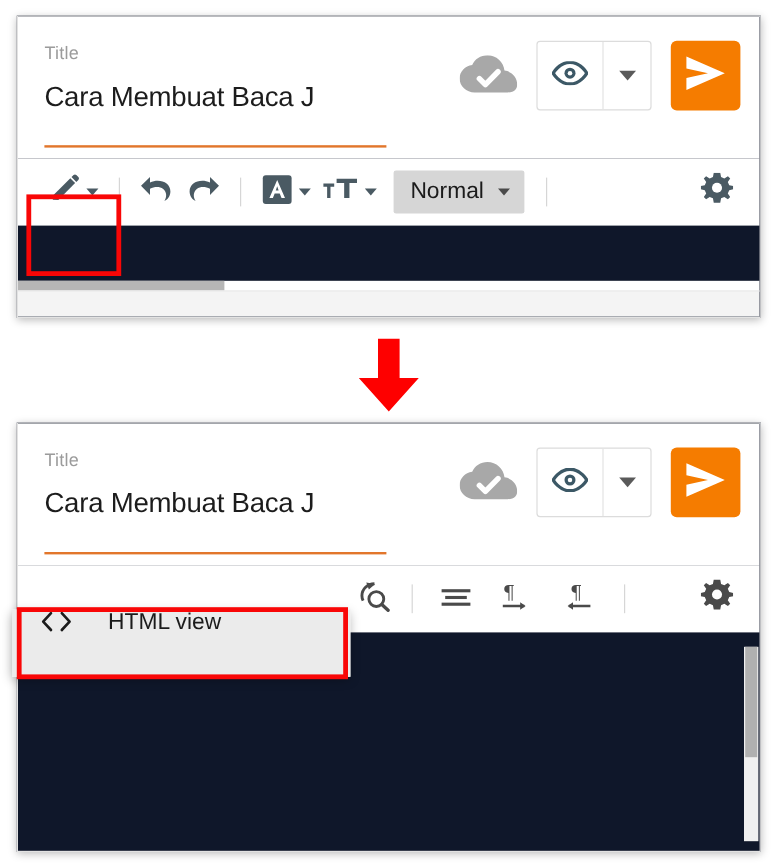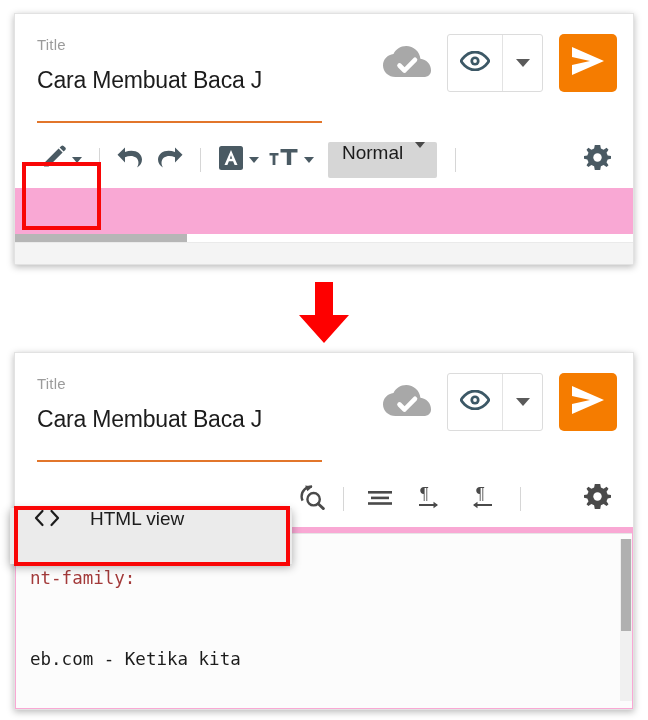--- a/index.html
+++ b/index.html
@@ -8,21 +8,21 @@
     width: 648px; height: 720px;
     background: #ffffff;
     font-family: "Liberation Sans", sans-serif;
     overflow: hidden;
   }
   .stage { position: relative; width: 648px; height: 720px; background: #fff; }
 
   
   .panel {
     position: absolute;
-    background: #f9a8d4;
+    background: #0f172a;
     border: 1px solid #e2e2e2;
     box-shadow: 0 2px 7px rgba(0,0,0,0.28);
     overflow: hidden;
   }
   .panel-top    { left: 14px;  top: 13px;  width: 620px; height: 252px; }
   .panel-bottom { left: 14px;  top: 352px; width: 620px; height: 358px; }
 
   
   .header {
     position: relative;
@@ -112,21 +112,21 @@
     border-left: 5px solid transparent;
     border-right: 5px solid transparent;
     border-top: 6px solid #4a5a63;
     margin-left: 5px;
   }
   .divider { width: 1px; height: 24px; background: #d6d6d6; margin: 0 11px; }
   .style-chip {
     background: #d6d6d6;
     border-radius: 2px;
     height: 36px;
-    display: flex; align-items: flex-start;
+    display: flex; align-items: center;
     padding: 0 12px 0 14px;
     margin-left: 8px;
   }
   .style-chip .lbl { font-size: 19px; color: #1b1b1b; font-family: "Liberation Sans", sans-serif; }
   .style-chip .tb-caret { margin-left: 12px; border-top-color: #4a4a4a; }
   .tb-spacer { flex: 1; }
 
   
   .hscroll-track {
     position: absolute;
@@ -446,31 +446,20 @@
           <svg width="27" height="27" viewBox="0 0 27 27">
             <path d="M13.5 0 L16.2 0 L16.9 3.6 L19.6 4.8 L22.6 2.8 L24.5 4.7 L22.5 7.7 L23.7 10.4 L27 11.1 L27 13.8 L23.7 14.5 L22.5 17.2 L24.5 20.2 L22.6 22.1 L19.6 20.1 L16.9 21.3 L16.2 24.9 L13.5 24.9 L10.8 24.9 L10.1 21.3 L7.4 20.1 L4.4 22.1 L2.5 20.2 L4.5 17.2 L3.3 14.5 L0 13.8 L0 11.1 L3.3 10.4 L4.5 7.7 L2.5 4.7 L4.4 2.8 L7.4 4.8 L10.1 3.6 L10.8 0 Z" fill="#4a4a4a"></path>
             <circle cx="13.5" cy="12.45" r="4.2" fill="#ffffff"></circle>
           </svg>
         </span>
       </div>
     </div>
 
     <div class="code-hthumb"></div>
 
-    <div class="code-area">
-      <div class="code-inner">
-<span class="c-prop">nt-family:</span>
-<br>
-<span>eb.com - Ketika kita</span>
-<br>
-
-<br>
-
-      </div>
-    </div>
 
     <div class="vscroll">
       <div class="vscroll-thumb"></div>
     </div>
   </div>
 
   <div class="menu">
     <div class="menu-item sel">
       <span class="mi-icon">
         <svg width="30" height="20" viewBox="0 0 30 20">

